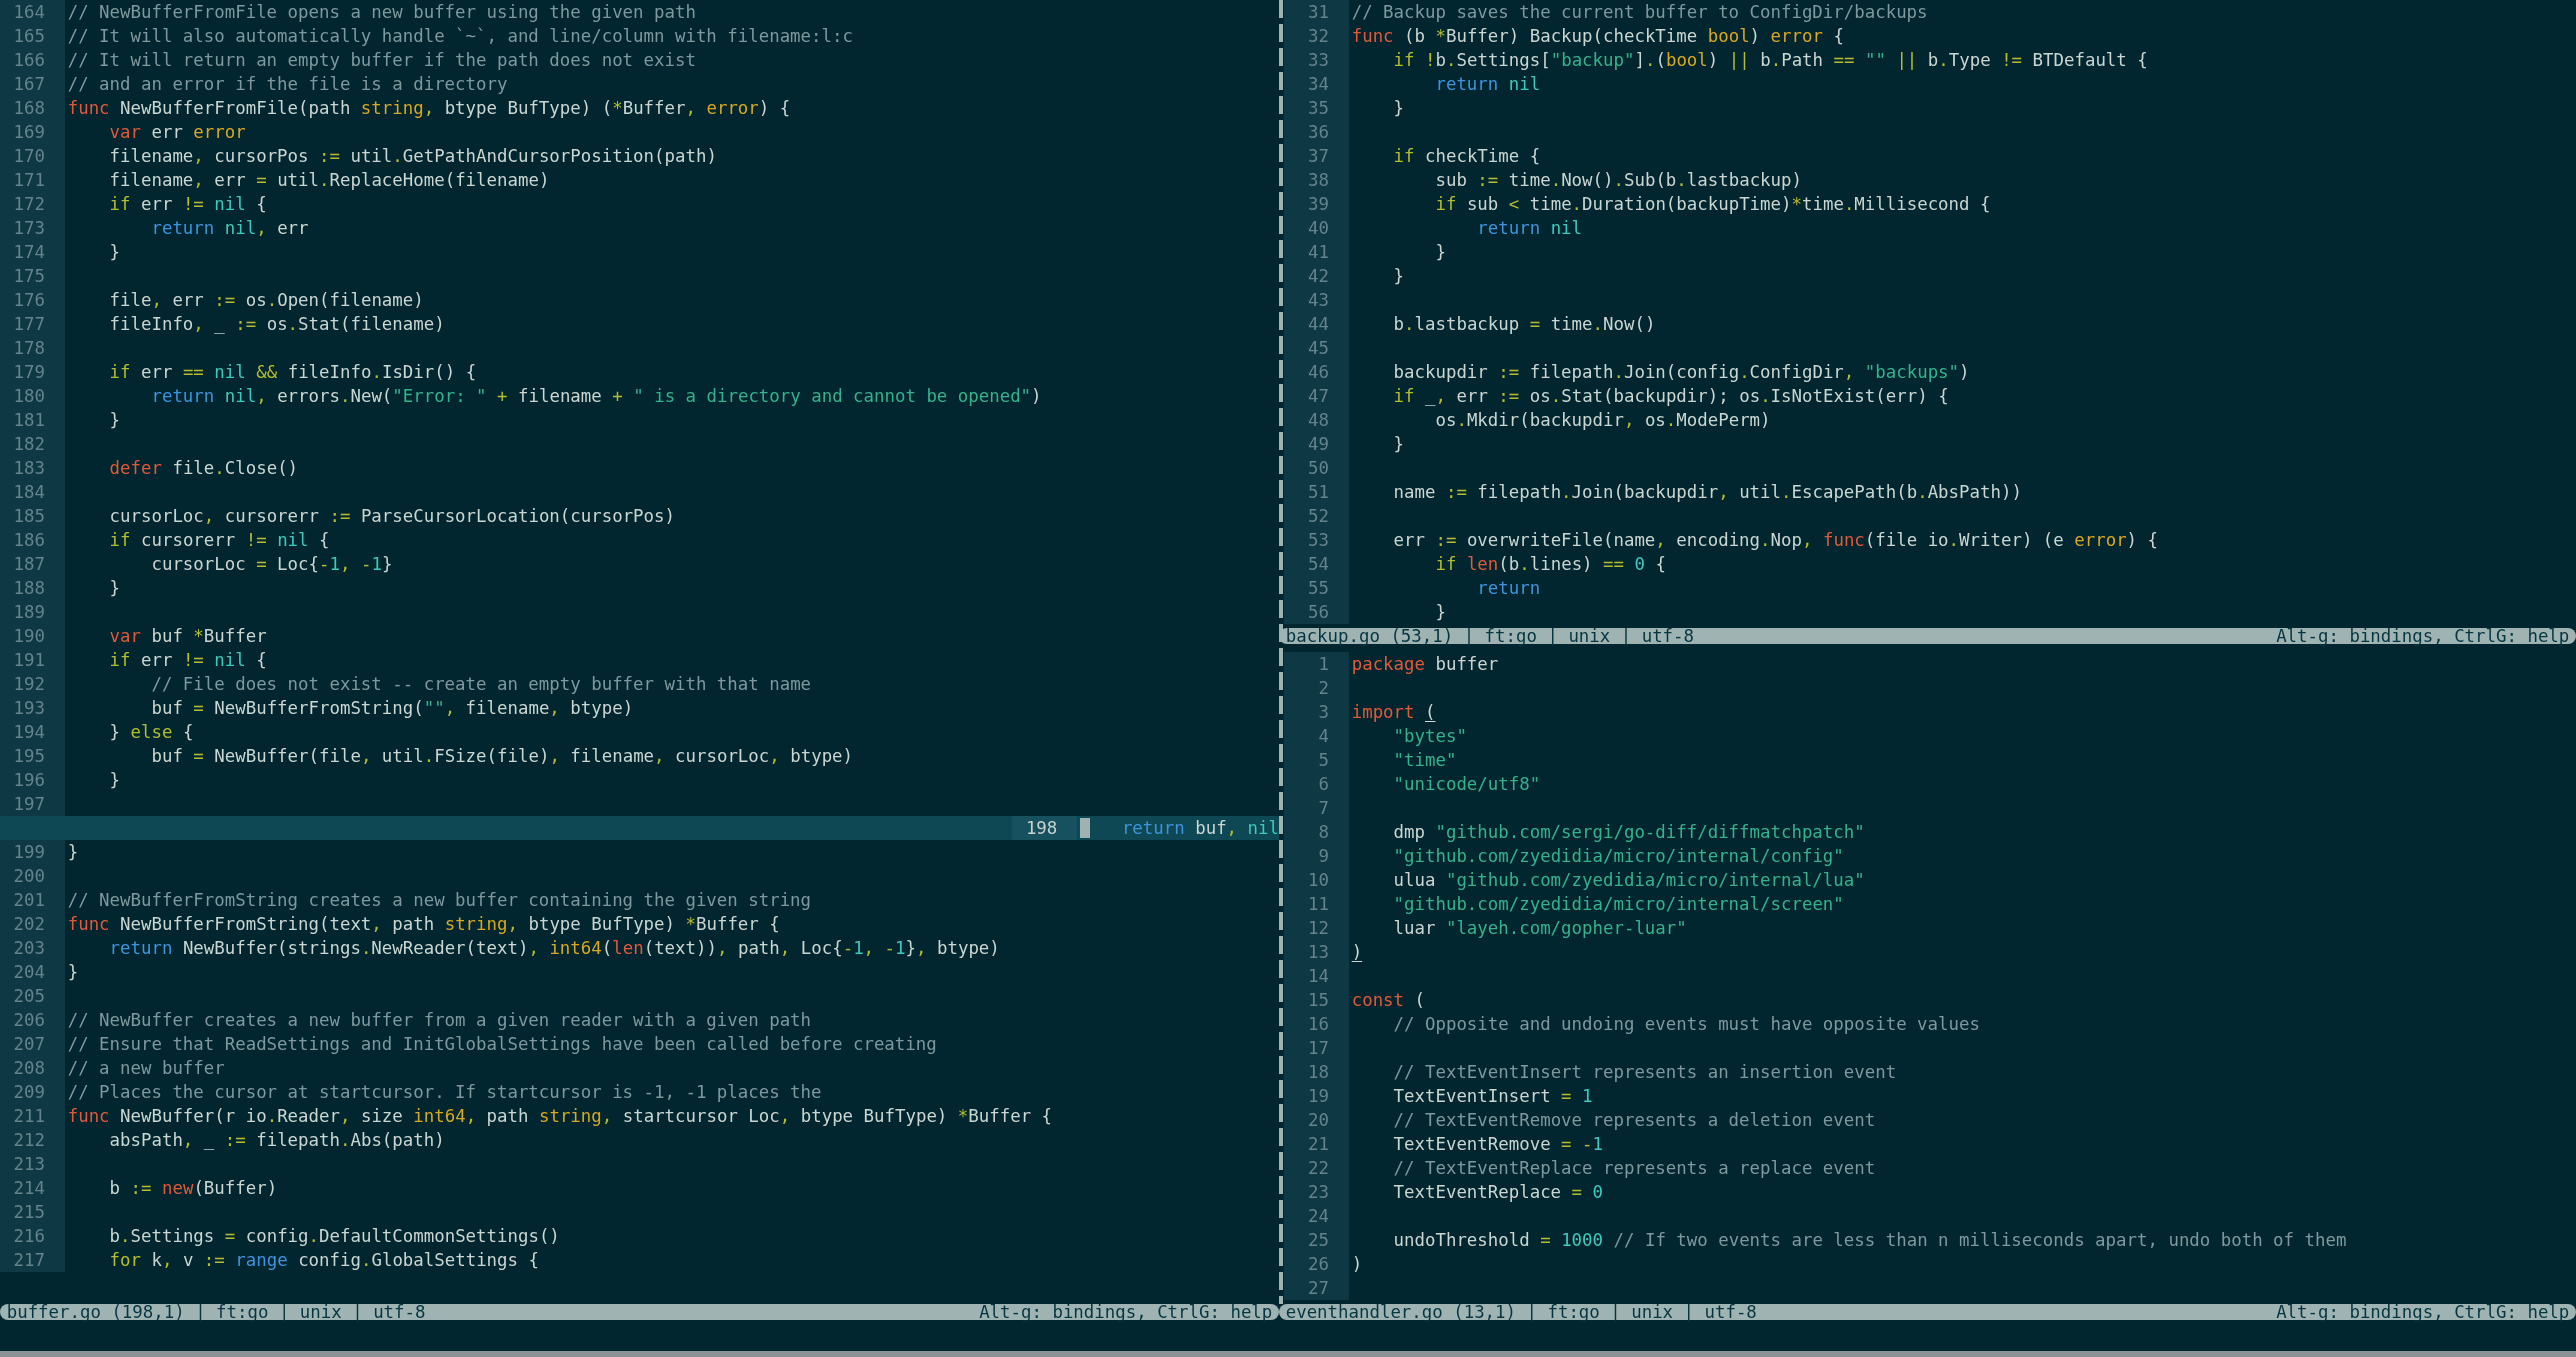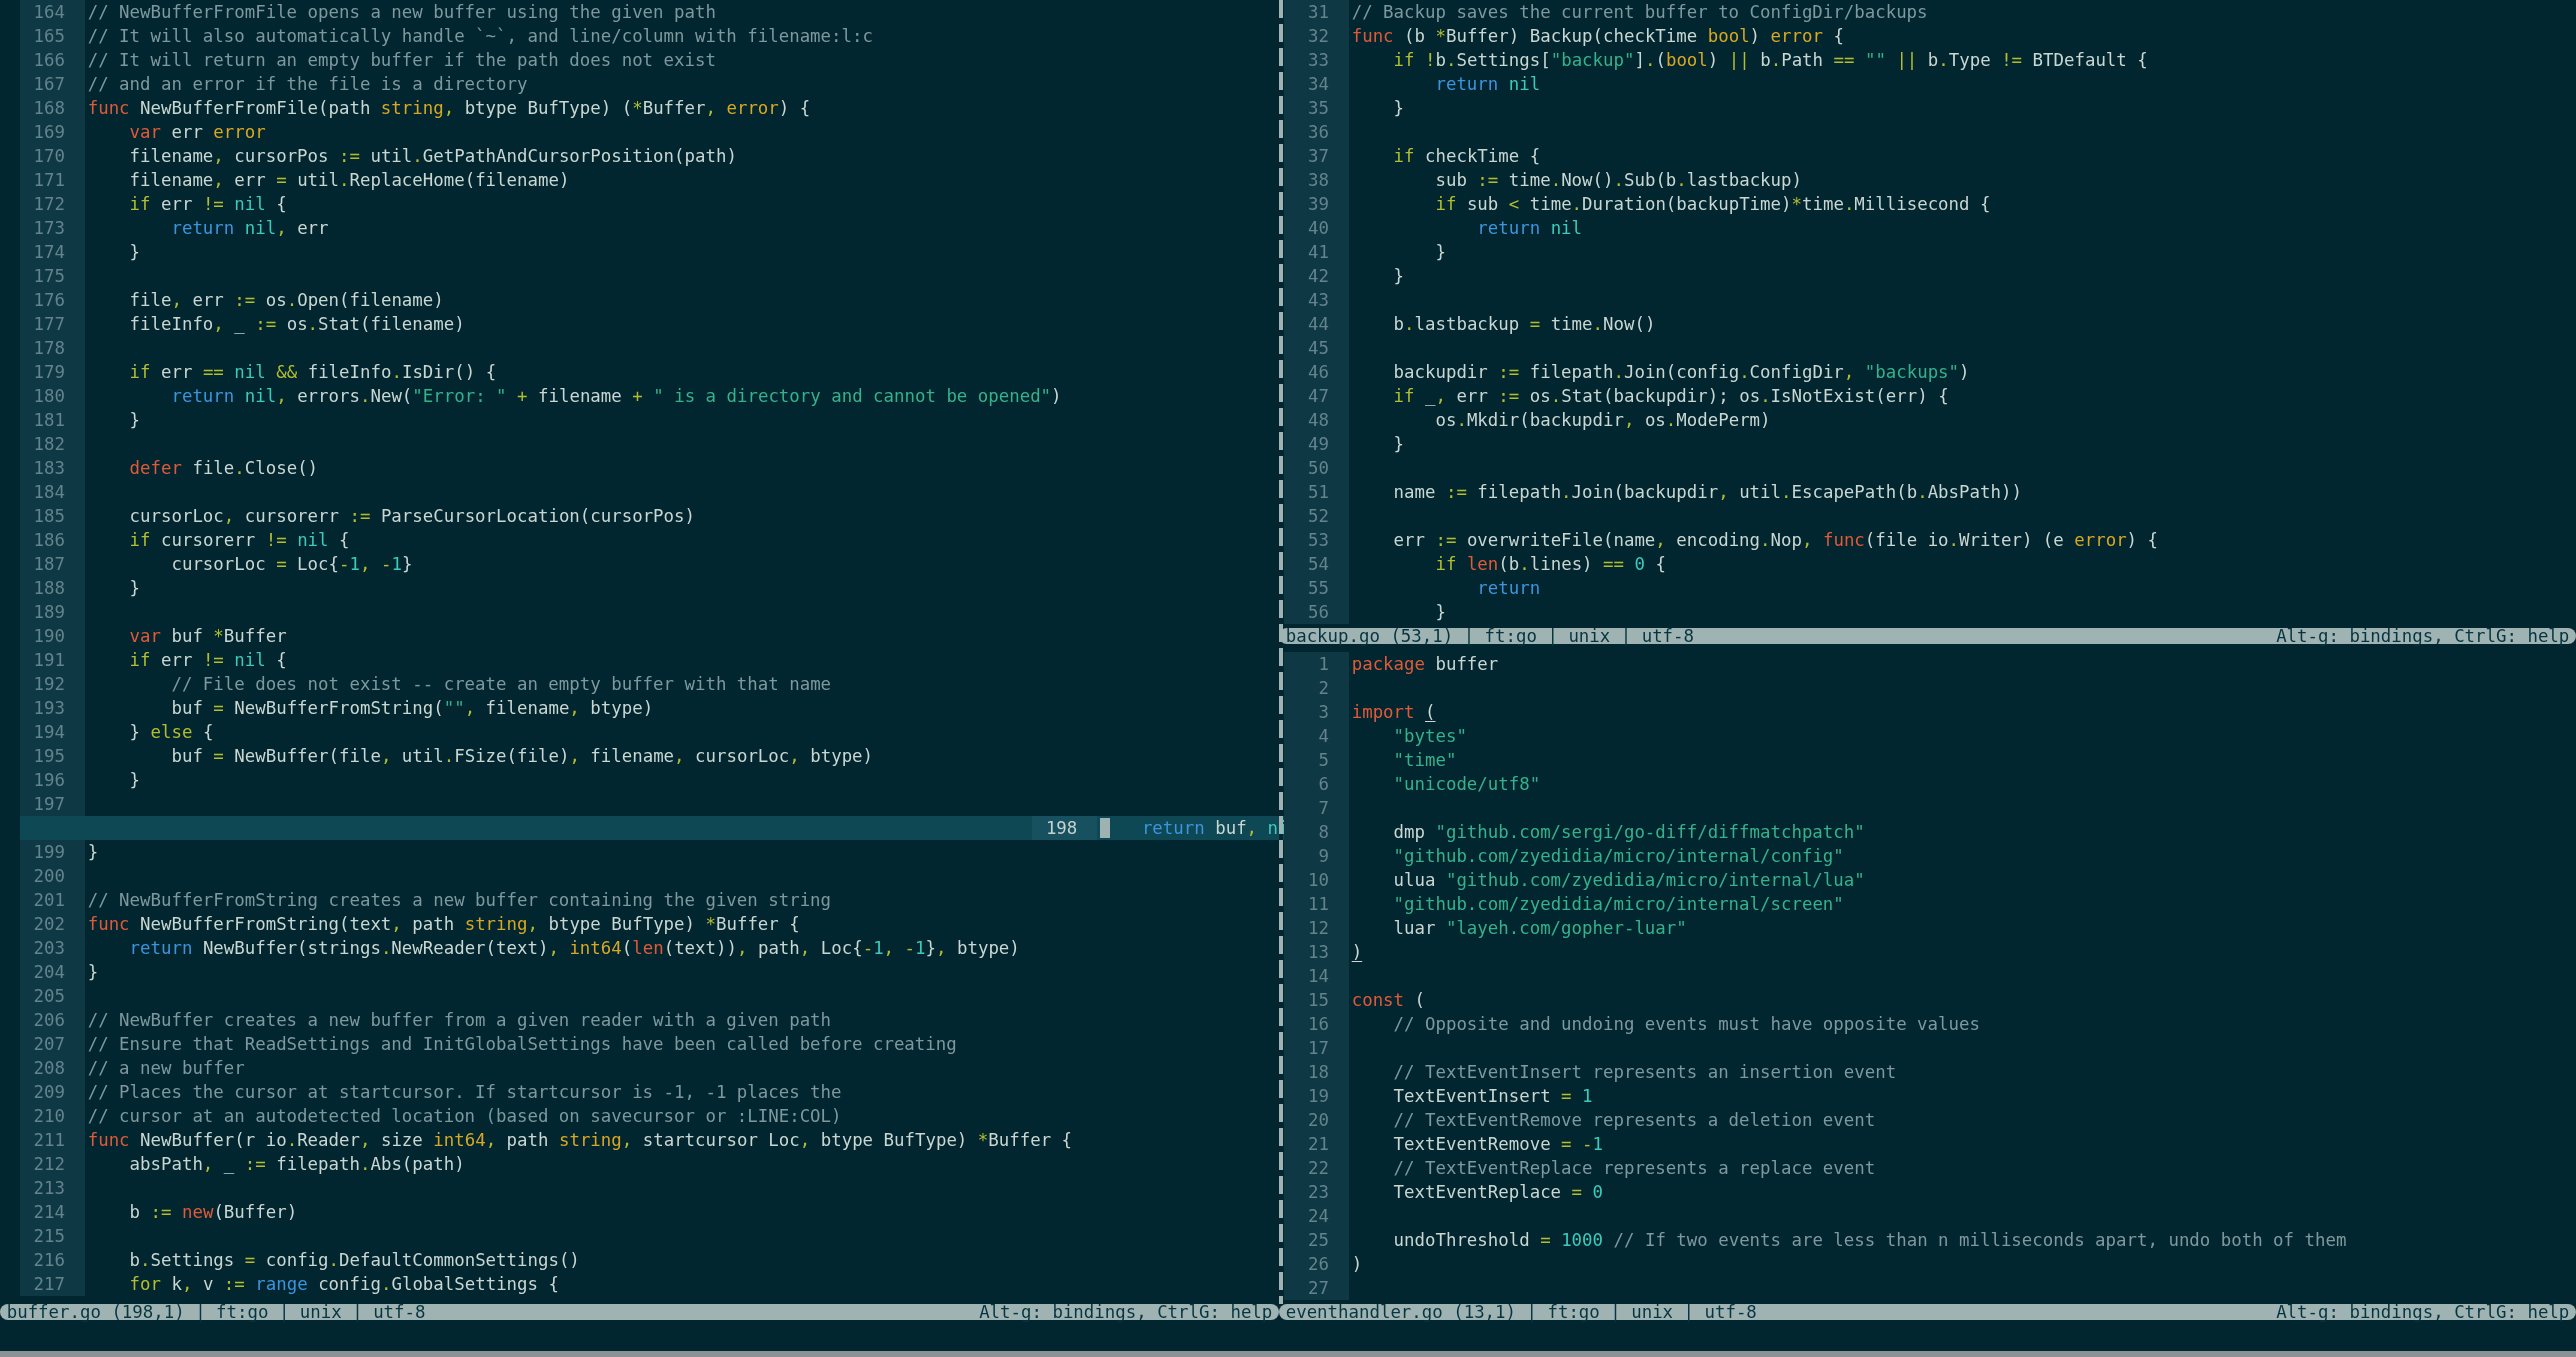--- a/index.html
+++ b/index.html
@@ -3,21 +3,21 @@
 <meta charset="utf-8">
 <style>
   html,body{margin:0;padding:0;background:#02262f;}
   .screen{
     position:relative;width:2576px;height:1358px;overflow:hidden;
     background:#02262f;
     font-family:"DejaVu Sans Mono","Liberation Mono",monospace;
     font-size:17.4px;line-height:24px;
   }
   .pane{position:absolute;overflow:hidden;}
-  #pane-left{left:0;top:0;width:1279px;height:1304px;margin-left:20px;}
+  #pane-left{left:0;top:0;width:1279px;height:1304px;}
   #pane-right-top{left:1284px;top:0;width:1120px;height:628px;}
   #pane-right-bottom{left:1284px;top:652px;width:1292px;height:652px;}
   .divider{
     position:absolute;left:1279px;top:0;width:4px;height:1304px;
     background:repeating-linear-gradient(to bottom,#9fb3b3 0 18px,#02262f 18px 24px);
   }
   .line{display:flex;height:24px;white-space:pre;}
   .ln{
     flex:0 0 65px;box-sizing:border-box;text-align:right;padding-right:20px;
     background:#0e3843;color:#64838d;user-select:none;
@@ -93,21 +93,20 @@
       <div class="line"><span class="ln">200</span><span class="code"></span></div>
       <div class="line"><span class="ln">201</span><span class="code"><span class="tk-c">// NewBufferFromString creates a new buffer containing the given string</span></span></div>
       <div class="line"><span class="ln">202</span><span class="code"><span class="tk-k">func</span><span class="tk-w"> NewBufferFromString(text</span><span class="tk-o">,</span><span class="tk-w"> path </span><span class="tk-t">string</span><span class="tk-o">,</span><span class="tk-w"> btype BufType) </span><span class="tk-o">*</span><span class="tk-w">Buffer {</span></span></div>
       <div class="line"><span class="ln">203</span><span class="code"><span class="tk-w">    </span><span class="tk-r">return</span><span class="tk-w"> NewBuffer(strings</span><span class="tk-o">.</span><span class="tk-w">NewReader(text)</span><span class="tk-o">,</span><span class="tk-w"> </span><span class="tk-t">int64</span><span class="tk-w">(</span><span class="tk-k">len</span><span class="tk-w">(text))</span><span class="tk-o">,</span><span class="tk-w"> path</span><span class="tk-o">,</span><span class="tk-w"> Loc{</span><span class="tk-o">-</span><span class="tk-n">1</span><span class="tk-o">,</span><span class="tk-w"> </span><span class="tk-o">-</span><span class="tk-n">1</span><span class="tk-w">}</span><span class="tk-o">,</span><span class="tk-w"> btype)</span></span></div>
       <div class="line"><span class="ln">204</span><span class="code"><span class="tk-w">}</span></span></div>
       <div class="line"><span class="ln">205</span><span class="code"></span></div>
       <div class="line"><span class="ln">206</span><span class="code"><span class="tk-c">// NewBuffer creates a new buffer from a given reader with a given path</span></span></div>
       <div class="line"><span class="ln">207</span><span class="code"><span class="tk-c">// Ensure that ReadSettings and InitGlobalSettings have been called before creating</span></span></div>
       <div class="line"><span class="ln">208</span><span class="code"><span class="tk-c">// a new buffer</span></span></div>
       <div class="line"><span class="ln">209</span><span class="code"><span class="tk-c">// Places the cursor at startcursor. If startcursor is -1, -1 places the</span></span></div>
-      <div class="line"><span class="ln">210</span><span class="code"><span class="tk-c">// cursor at an autodetected location (based on savecursor or :LINE:COL)</span></span></div>
       <div class="line"><span class="ln">211</span><span class="code"><span class="tk-k">func</span><span class="tk-w"> NewBuffer(r io</span><span class="tk-o">.</span><span class="tk-w">Reader</span><span class="tk-o">,</span><span class="tk-w"> size </span><span class="tk-t">int64</span><span class="tk-o">,</span><span class="tk-w"> path </span><span class="tk-t">string</span><span class="tk-o">,</span><span class="tk-w"> startcursor Loc</span><span class="tk-o">,</span><span class="tk-w"> btype BufType) </span><span class="tk-o">*</span><span class="tk-w">Buffer {</span></span></div>
       <div class="line"><span class="ln">212</span><span class="code"><span class="tk-w">    absPath</span><span class="tk-o">,</span><span class="tk-w"> _ </span><span class="tk-o">:=</span><span class="tk-w"> filepath</span><span class="tk-o">.</span><span class="tk-w">Abs(path)</span></span></div>
       <div class="line"><span class="ln">213</span><span class="code"></span></div>
       <div class="line"><span class="ln">214</span><span class="code"><span class="tk-w">    b </span><span class="tk-o">:=</span><span class="tk-w"> </span><span class="tk-k">new</span><span class="tk-w">(Buffer)</span></span></div>
       <div class="line"><span class="ln">215</span><span class="code"></span></div>
       <div class="line"><span class="ln">216</span><span class="code"><span class="tk-w">    b</span><span class="tk-o">.</span><span class="tk-w">Settings </span><span class="tk-o">=</span><span class="tk-w"> config</span><span class="tk-o">.</span><span class="tk-w">DefaultCommonSettings()</span></span></div>
       <div class="line"><span class="ln">217</span><span class="code"><span class="tk-w">    </span><span class="tk-d">for</span><span class="tk-w"> k</span><span class="tk-o">,</span><span class="tk-w"> v </span><span class="tk-o">:=</span><span class="tk-w"> </span><span class="tk-r">range</span><span class="tk-w"> config</span><span class="tk-o">.</span><span class="tk-w">GlobalSettings {</span></span></div>
     </div>
   <div class="divider"></div>
   <div class="pane" id="pane-right-top">

